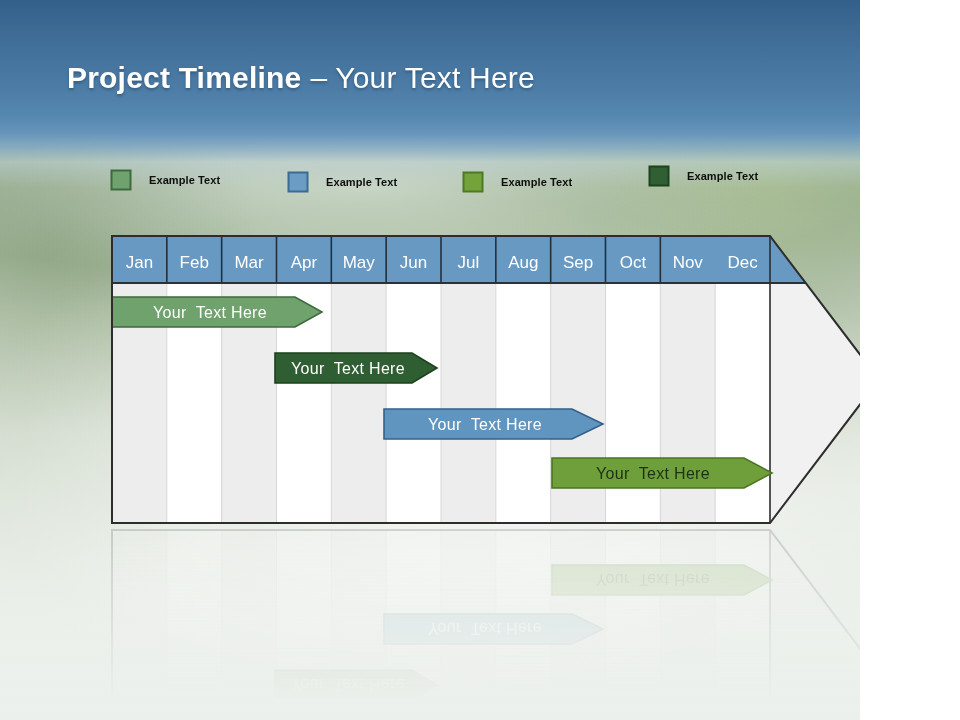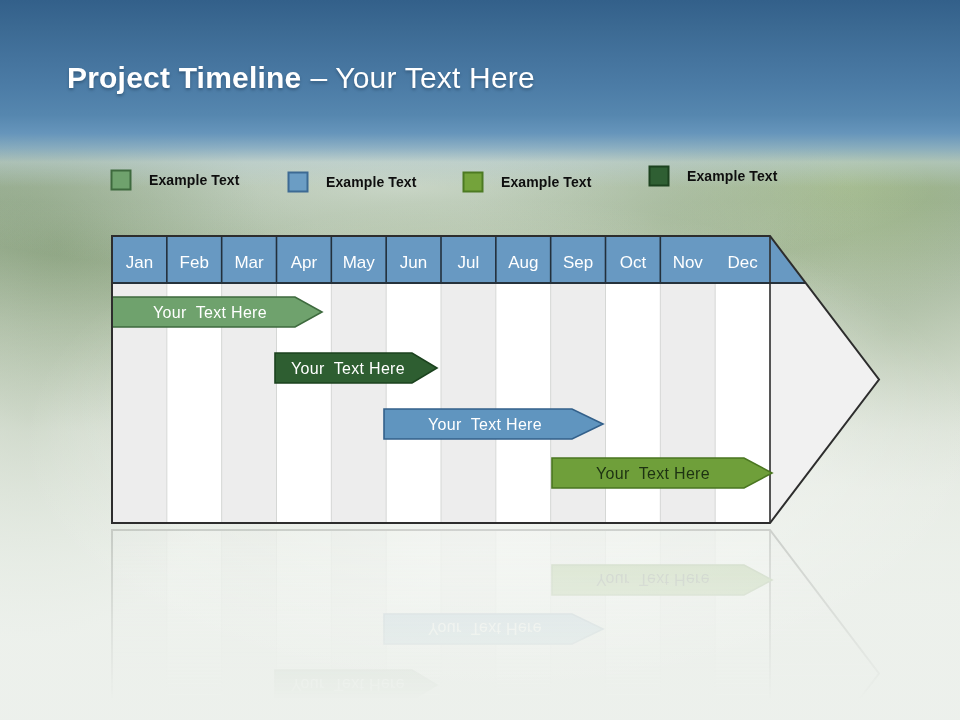--- a/index.html
+++ b/index.html
@@ -1,17 +1,17 @@
 <!DOCTYPE html>
 <html><head>
 <meta charset="utf-8">
 <style>
   html,body{margin:0;padding:0;}
   .slide{
-    position:relative; width:960px; height:720px; overflow:hidden;
+    position:relative; width:860px; height:720px; overflow:hidden;
     font-family:"Liberation Sans", sans-serif;
     background:
       
       linear-gradient(180deg,#33608a 0%,#3c6a93 4%,#44739d 8%,#4c7ca6 12%,#5687af 16%,#6695bb 18.5%,
         rgba(130,170,200,.8) 20.5%, rgba(195,215,226,.45) 22.5%, rgba(235,240,238,0) 26%),
       
       radial-gradient(ellipse 760px 130px at 42% 26%, rgba(238,244,242,.55), rgba(238,244,242,0) 70%),
       
       radial-gradient(ellipse 640px 330px at 52% 62%, rgba(255,255,255,.55), rgba(255,255,255,0) 75%),
       
@@ -35,21 +35,21 @@
     text-shadow:0 2px 3px rgba(15,35,55,.35); white-space:nowrap;
   }
   .title-main{font-weight:700;}
   .title-suffix{font-weight:400; margin-left:9px;}
   .legend-item{position:absolute; display:flex; align-items:center; gap:17px;}
   .li-1{left:110px; top:169px;}
   .li-2{left:287px; top:171px;}
   .li-3{left:462px; top:171px;}
   .li-4{left:648px; top:165px;}
   .lg-sq{display:block; flex:0 0 auto;}
-  .lg-label{font-size:14px; font-weight:700; color:#0e0e0e; letter-spacing:.1px; white-space:nowrap;}
+  .lg-label{font-size:11px; font-weight:700; color:#0e0e0e; letter-spacing:.1px; white-space:nowrap;}
   .gantt-svg{position:absolute; left:110px; top:234px;}
   .gantt-refl{
     position:absolute; left:110px; top:527px; opacity:.16;
     transform:scaleY(-1);
     -webkit-mask-image:linear-gradient(to bottom, transparent 40%, #000 95%);
     mask-image:linear-gradient(to bottom, transparent 40%, #000 95%);
   }
   .pent-base{fill:#f1f1f1; stroke:none;}
   .pent-outline{fill:none; stroke:#2d2d2d; stroke-width:2;}
   .col-even{fill:#ededed;}

